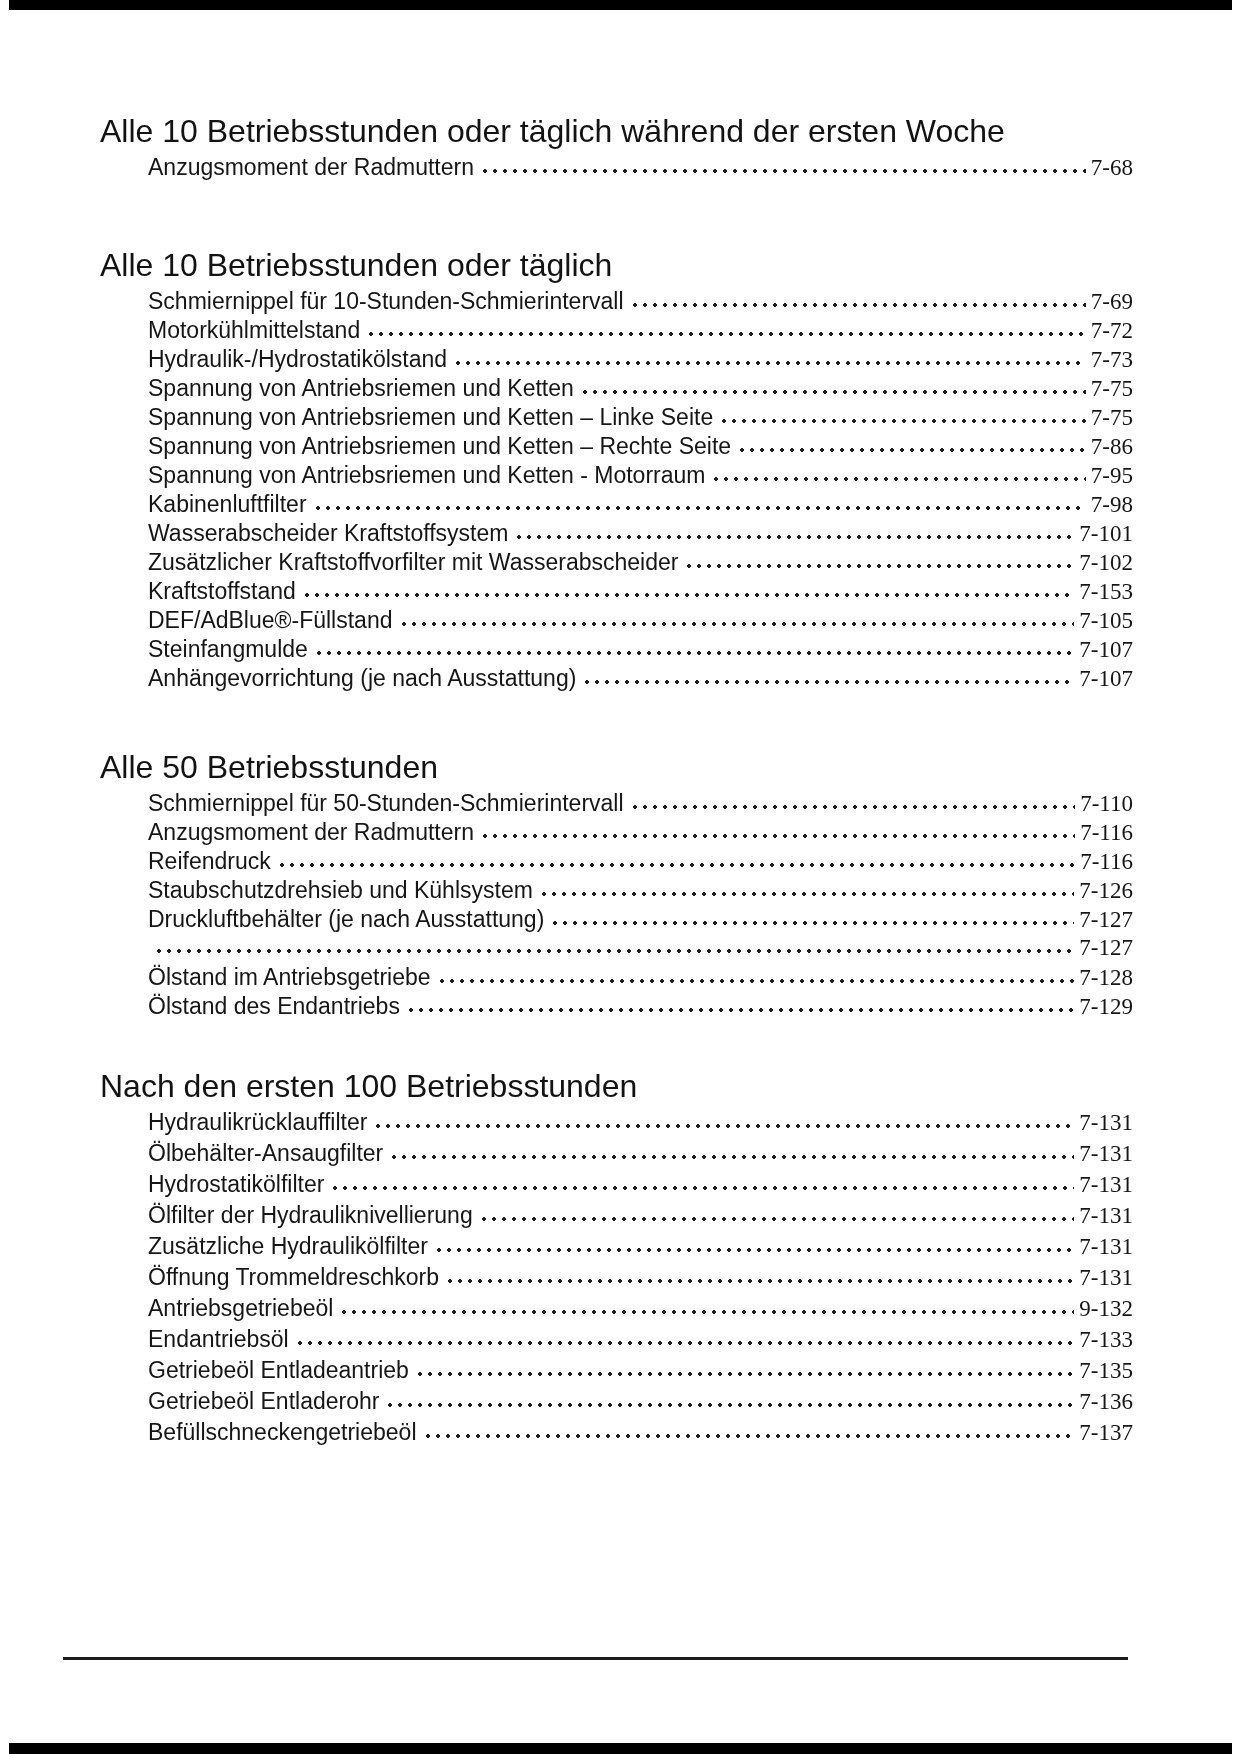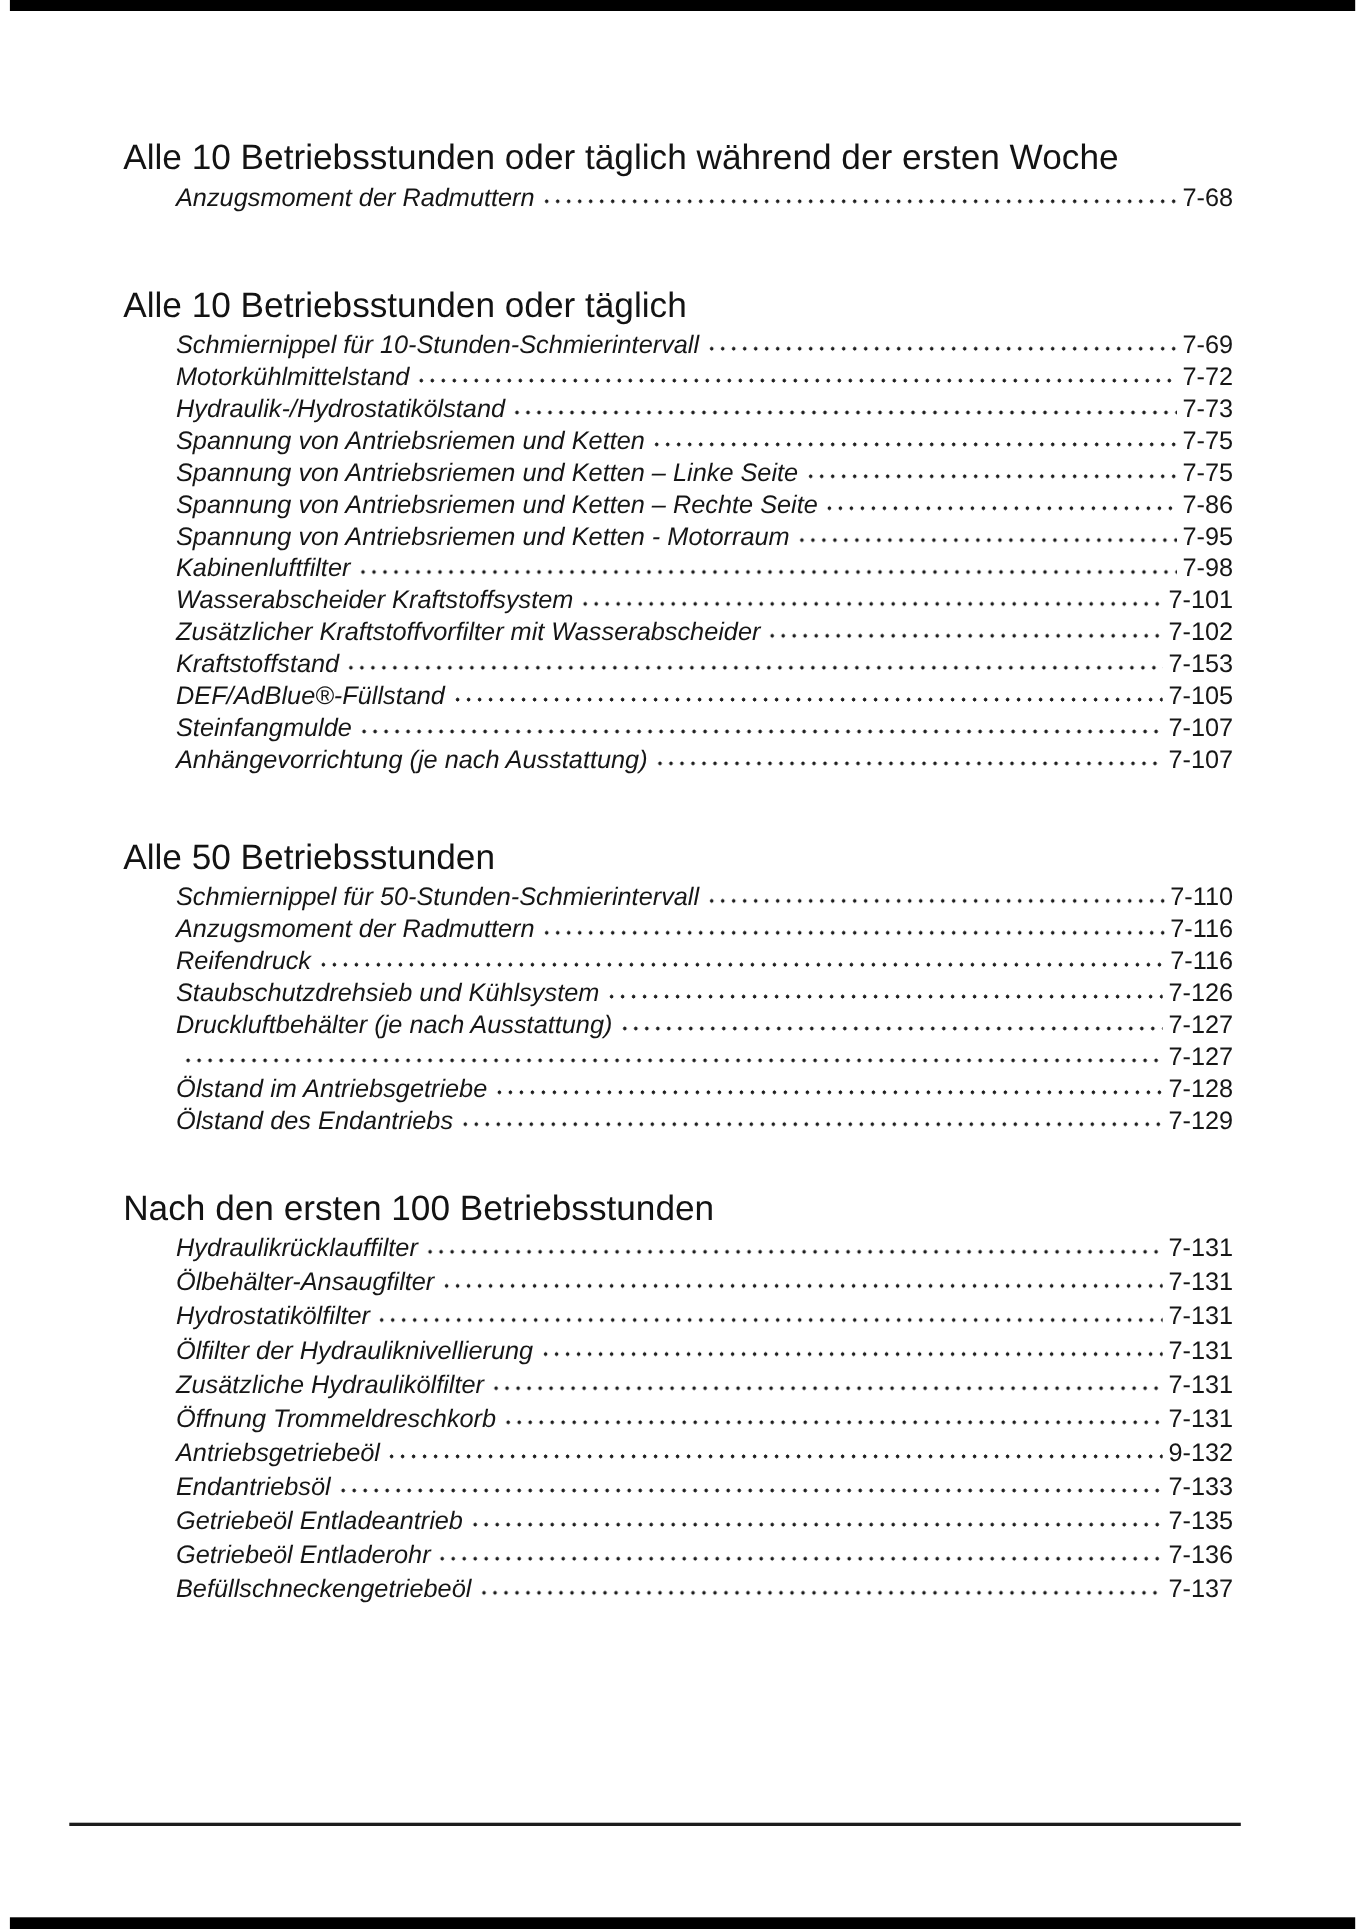--- a/index.html
+++ b/index.html
@@ -16,21 +16,21 @@
     background: #000000;
   }
   .bar.top { top: 0; height: 10px; }
   .bar.bottom { bottom: 0; height: 11px; }
 
   .content {
     position: absolute;
     left: 100px; right: 108px; top: 0;
     padding-top: 112px;
   }
-  .toc-section { margin: 12px; }
+  .toc-section { margin: 0; }
   #sections > section:nth-child(2) { margin-top: 65px; }
   #sections > section:nth-child(3) { margin-top: 54px; }
   #sections > section:nth-child(4) { margin-top: 45px; }
   #sections > section:nth-child(5) { margin-top: 30px; }
 
   .sec-title {
     margin: 0 0 4px 0;
     font-size: 32px;
     font-weight: 400;
     line-height: 38px;
@@ -43,33 +43,33 @@
     align-items: baseline;
     height: 29px;
     font-size: 23px;
     line-height: 26px;
     white-space: nowrap;
   }
   #sections > section:nth-child(1) .row { height: 27px; }
   #sections > section:nth-child(4) .row { height: 31px; }
   #sections > section:nth-child(5) .row { height: 30px; }
 
-  .label { flex: 0 0 auto; font-style: italic; }
+  .label { flex: 0 0 auto; }
   .leader {
     flex: 1 1 auto;
     height: 6px;
     margin: 0 5px 0 6px;
     position: relative;
     top: -1px;
     background-image: radial-gradient(circle, #1e1e1e 1.6px, rgba(0,0,0,0) 1.9px);
     background-size: 10px 6px;
     background-repeat: repeat-x;
     background-position: left bottom;
   }
-  .pagenum { flex: 0 0 auto; }
+  .pagenum { flex: 0 0 auto; font-family: Liberation Serif, serif; }
 
   .footer-rule {
     position: absolute;
     left: 63px;
     top: 1657px;
     width: 1065px;
     height: 3px;
     background: #1c1c1c;
   }
 </style>

